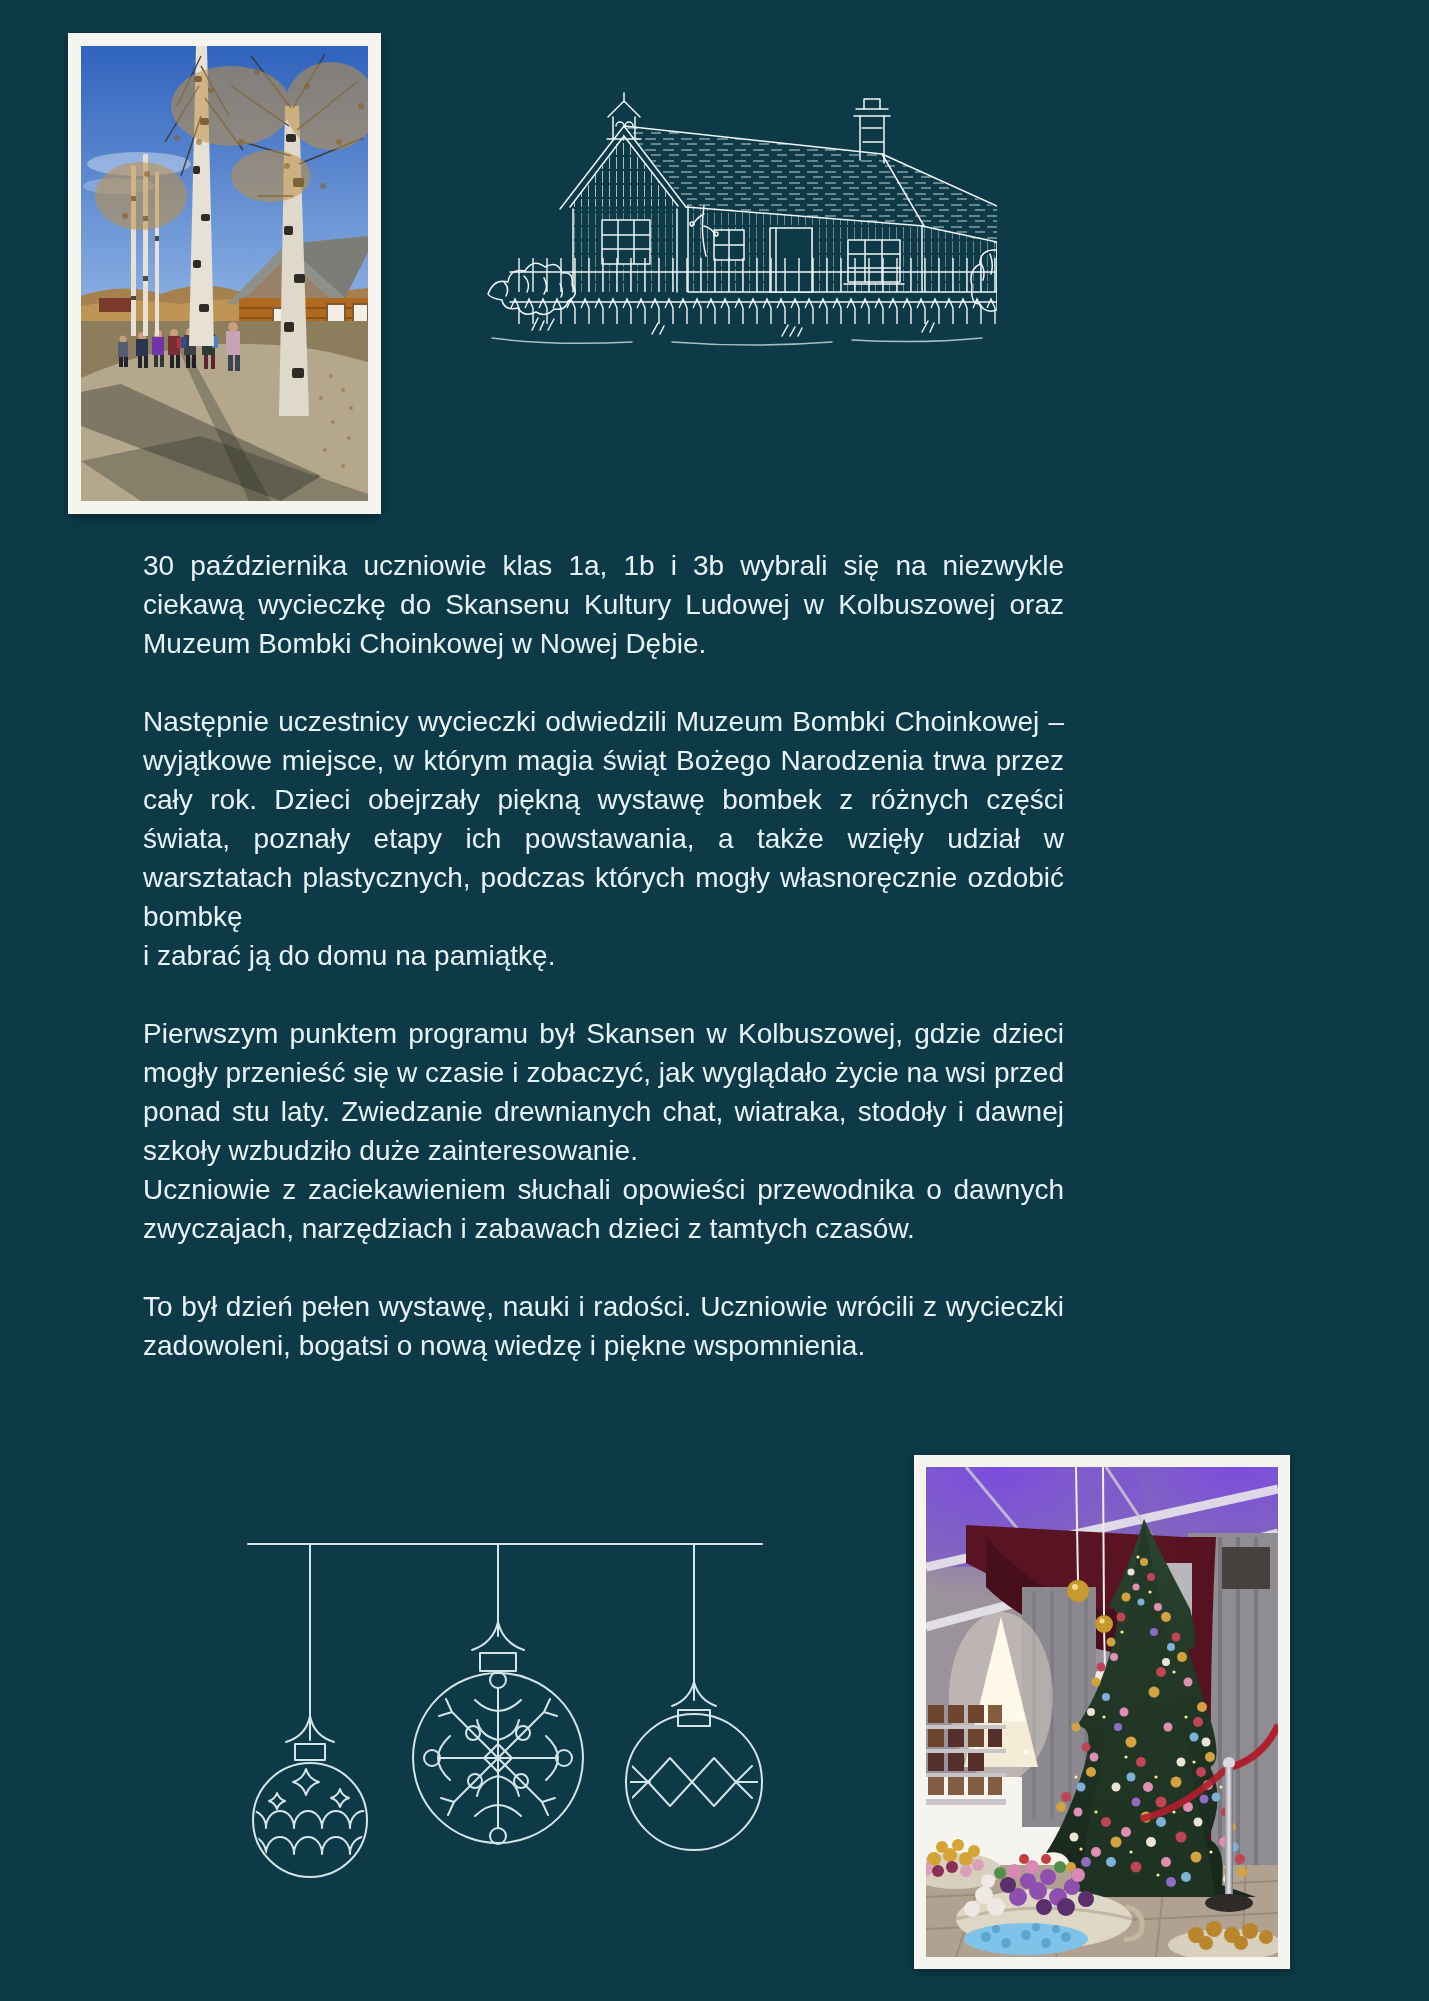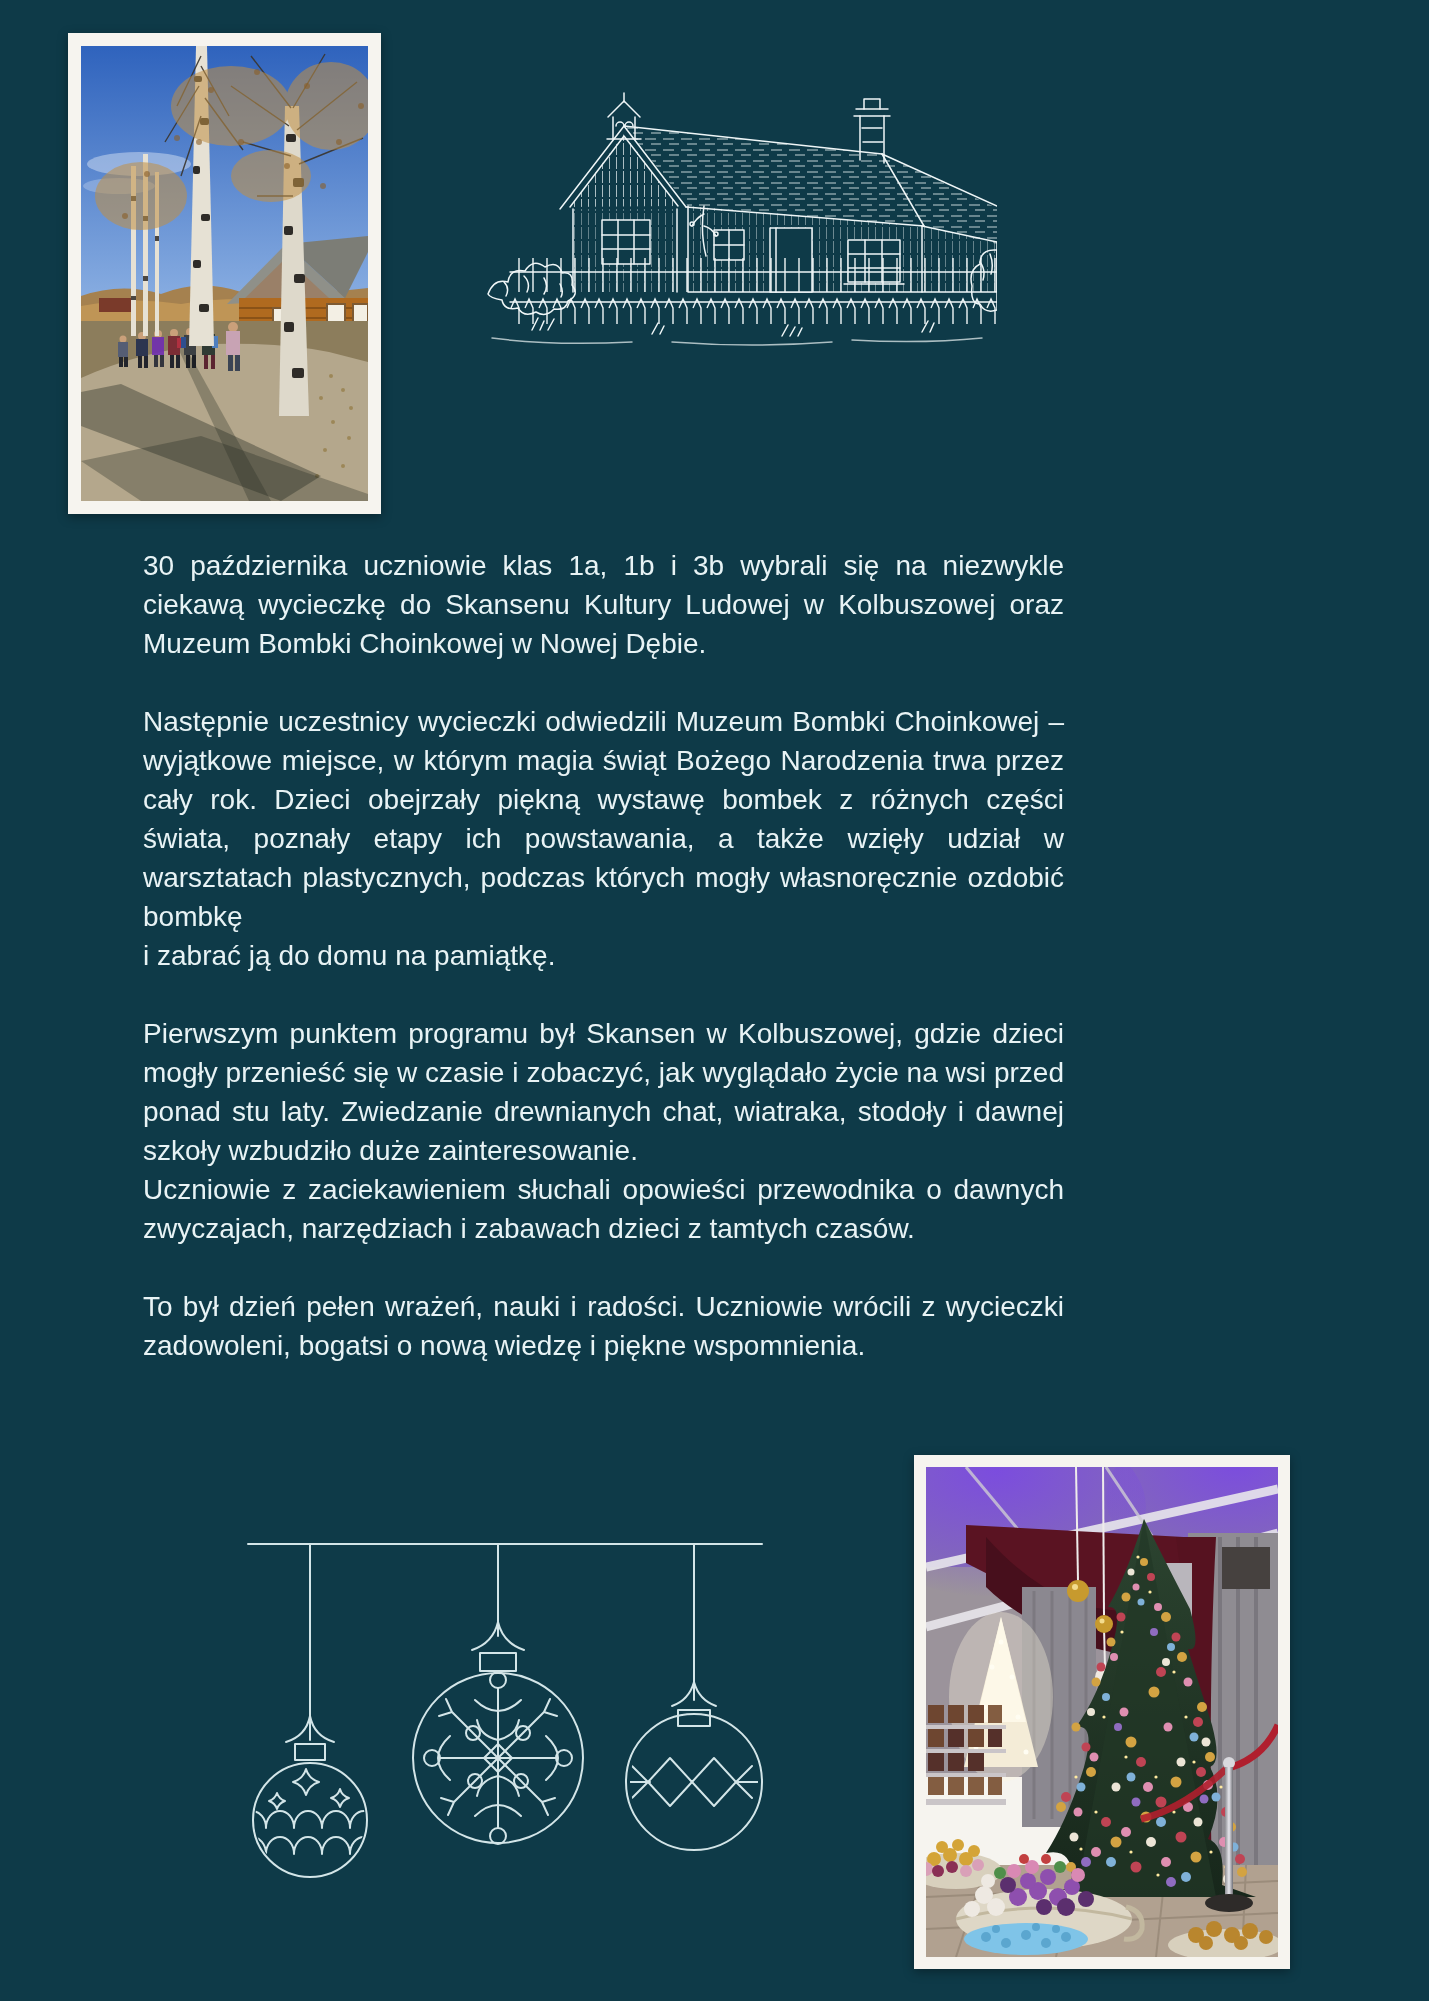--- a/index.html
+++ b/index.html
@@ -290,21 +290,21 @@
       <path d="M40,252 q60,8 140,4 M220,256 q80,6 160,0 M400,254 q70,4 130,-2" opacity="0.7"></path>
     </g>
   </svg>
 
   <div class="article">
     <p>30 października uczniowie klas 1a, 1b i 3b wybrali się na niezwykle ciekawą wycieczkę do Skansenu Kultury Ludowej w Kolbuszowej oraz Muzeum Bombki Choinkowej w Nowej Dębie.</p>
     <p>Następnie uczestnicy wycieczki odwiedzili Muzeum Bombki Choinkowej – wyjątkowe miejsce, w którym magia świąt Bożego Narodzenia trwa przez cały rok. Dzieci obejrzały piękną wystawę bombek z różnych części świata, poznały etapy ich powstawania, a także wzięły udział w warsztatach plastycznych, podczas których mogły własnoręcznie ozdobić bombkę
 i zabrać ją do domu na pamiątkę.</p>
     <p>Pierwszym punktem programu był Skansen w Kolbuszowej, gdzie dzieci mogły przenieść się w czasie i zobaczyć, jak wyglądało życie na wsi przed ponad stu laty. Zwiedzanie drewnianych chat, wiatraka, stodoły i dawnej szkoły wzbudziło duże zainteresowanie.
 Uczniowie z zaciekawieniem słuchali opowieści przewodnika o dawnych zwyczajach, narzędziach i zabawach dzieci z tamtych czasów.</p>
-    <p>To był dzień pełen wrażeń, nauki i radości. Uczniowie wrócili z wycieczki zadowoleni, bogatsi o nową wiedzę i piękne wspomnienia.</p>
+    <p>To był dzień pełen wystawę, nauki i radości. Uczniowie wrócili z wycieczki zadowoleni, bogatsi o nową wiedzę i piękne wspomnienia.</p>
   </div>
 
   <svg id="ornaments" width="600" height="445" viewBox="0 0 600 445">
     <defs>
       <clipPath id="clipA">
           <circle cx="132" cy="292" r="55"></circle>
         </clipPath>
       <clipPath id="clipC">
           <circle cx="516" cy="254" r="64"></circle>
         </clipPath>

